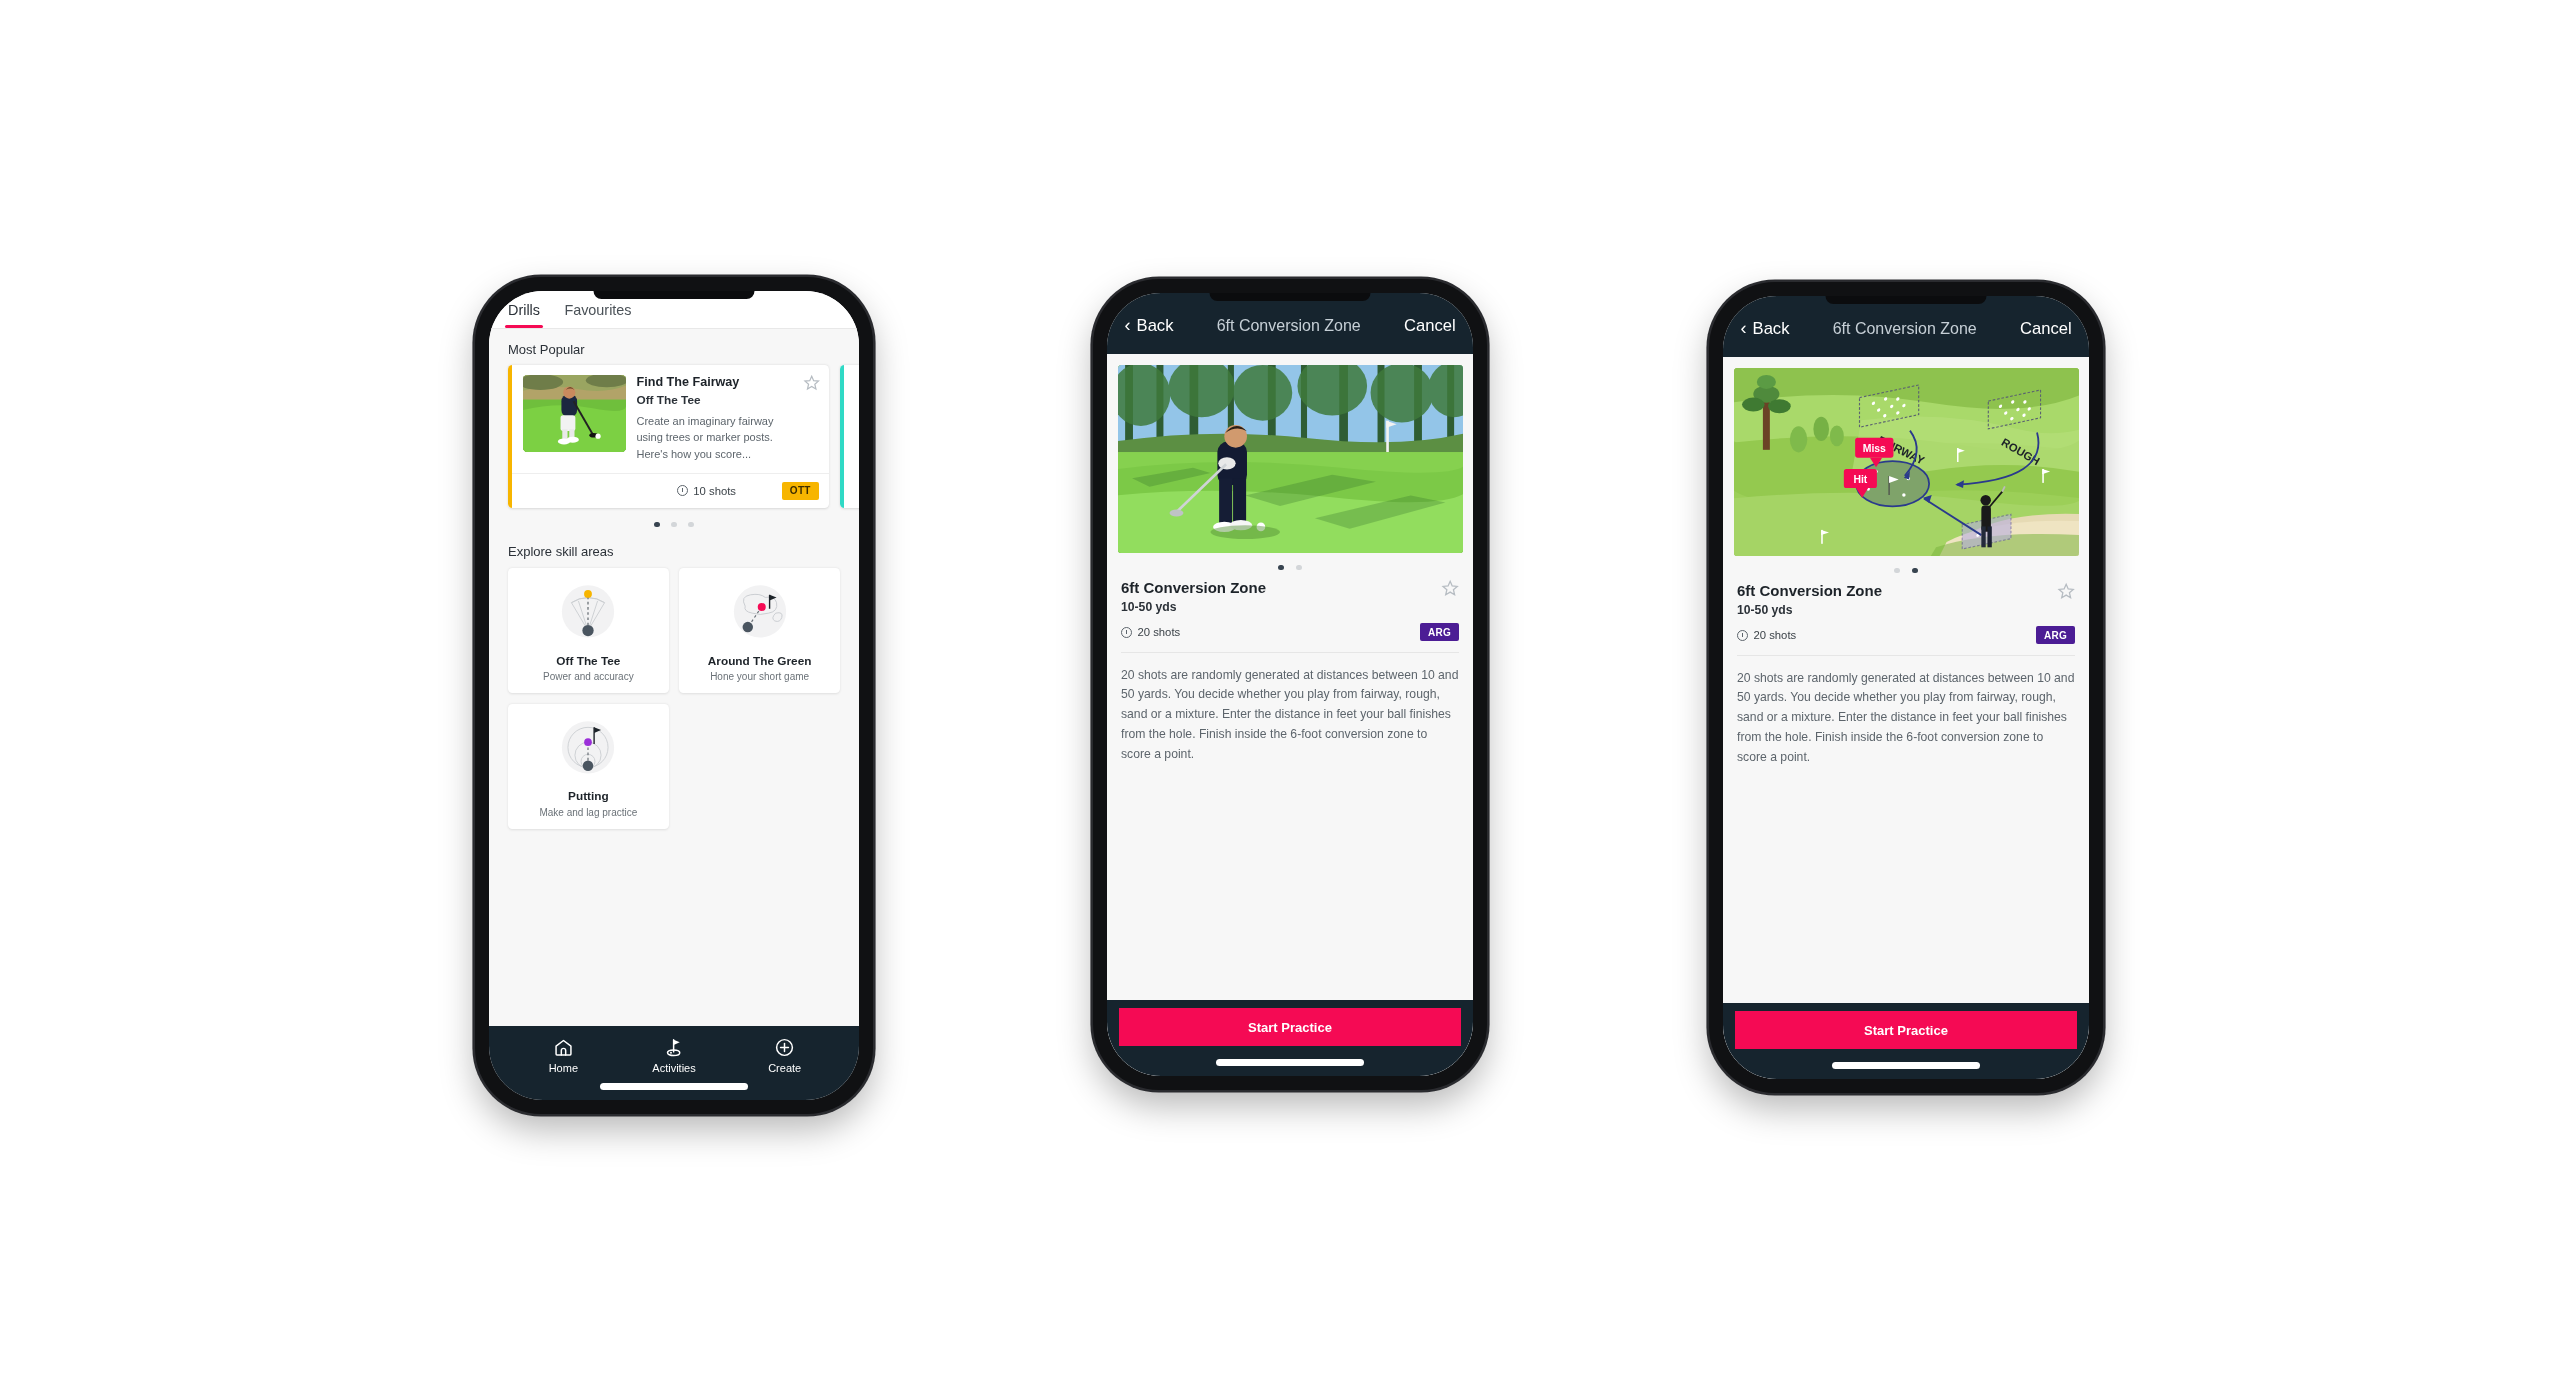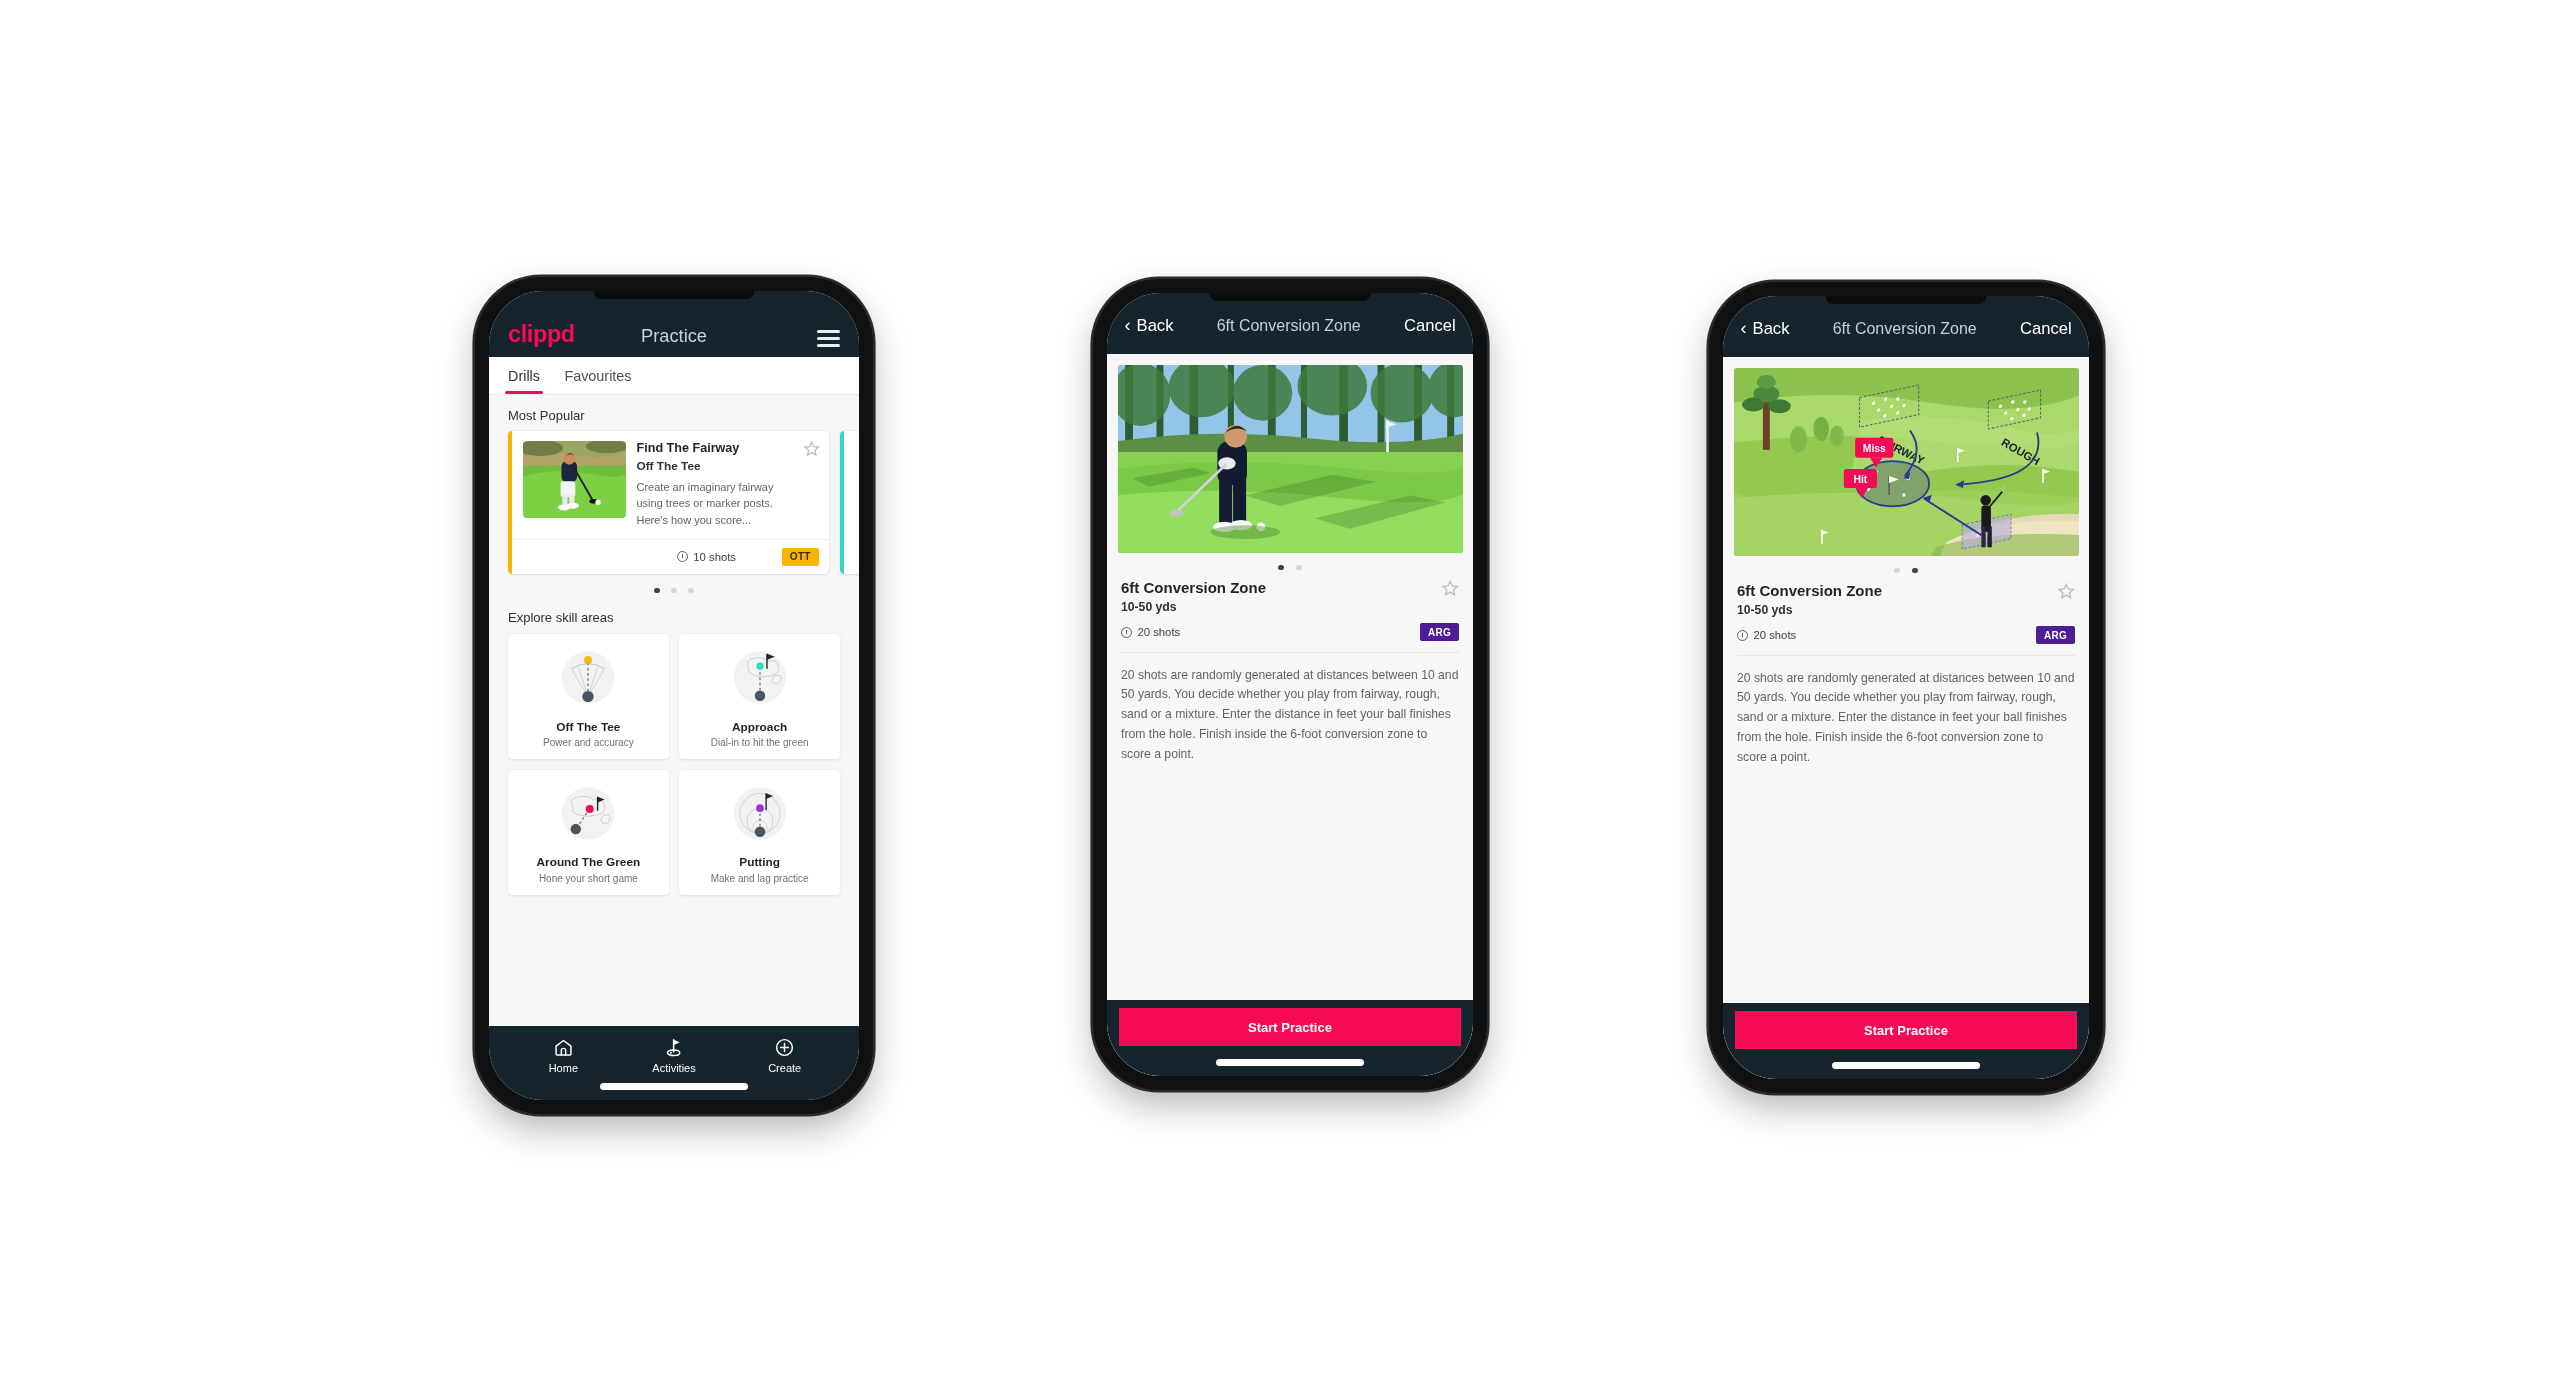--- a/index.html
+++ b/index.html
@@ -185,29 +185,20 @@
 </style>
 </head>
 <body>
 
 <div class="stage">
 
   <div class="phone p1">
     <div class="screen">
       <div class="notch"></div>
 
-      <div class="appbar">
-        <span class="brand">clippd</span>
-        <span class="appbar-title">Practice</span>
-        <span class="hamburger">
-            <i></i>
-            <i></i>
-            <i></i>
-          </span>
-      </div>
 
       <div class="tabs">
         <div class="tab active">Drills</div>
         <div class="tab">Favourites</div>
       </div>
 
       <div class="content">
         <div class="sec-title">Most Popular</div>
 
         <div class="carousel">
@@ -279,36 +270,20 @@
                 <path d="M20 26 A34 34 0 0 1 58 26" stroke="#c9ccd0" stroke-width="1" fill="none"></path>
                 <line x1="39" y1="58" x2="39" y2="17" stroke="#6b7278" stroke-width="1.5" stroke-dasharray="3,3"></line>
                 <circle cx="39" cy="58" r="6.5" fill="#4a5560"></circle>
                 <circle cx="39" cy="16" r="4.5" fill="#f7b500"></circle>
               </svg>
             </div>
             <div class="skill-name">Off The Tee</div>
             <div class="skill-sub">Power and accuracy</div>
           </div>
 
-          <div class="skill">
-            <div class="skill-ico">
-              <svg width="68" height="68" viewBox="0 0 78 78">
-                <circle cx="39" cy="36" r="30" fill="#f2f2f3"></circle>
-                <path d="M26 26 q-5 -10 6 -12 q10 -2 16 3 q10 -2 12 6 q2 9 -8 11 q-9 3 -18 0 q-9 -2 -8 -8 Z" fill="none" stroke="#c9ccd0" stroke-width="1.1"></path>
-                <path d="M56 34 q9 -2 7 5 q-2 6 -8 4 q-5 -3 1 -9 Z" fill="none" stroke="#c9ccd0" stroke-width="1.1"></path>
-                <line x1="39" y1="57" x2="39" y2="22" stroke="#6b7278" stroke-width="1.4" stroke-dasharray="3,3"></line>
-                <circle cx="39" cy="57" r="6" fill="#4a5560"></circle>
-                <circle cx="39" cy="23" r="4.2" fill="#2fd9c5"></circle>
-                <line x1="47" y1="26" x2="47" y2="9" stroke="#1d2329" stroke-width="1.6"></line>
-                <path d="M47 9 l9 3.4 l-9 3.4 Z" fill="#1d2329"></path>
-              </svg>
-            </div>
-            <div class="skill-name">Approach</div>
-            <div class="skill-sub">Dial-in to hit the green</div>
-          </div>
 
           <div class="skill">
             <div class="skill-ico">
               <svg width="68" height="68" viewBox="0 0 78 78">
                 <circle cx="39" cy="36" r="30" fill="#f2f2f3"></circle>
                 <path d="M22 30 q-6 -11 6 -13 q11 -2 17 3 q11 -2 13 6 q2 10 -9 12 q-10 3 -19 0 q-10 -2 -8 -8 Z" fill="none" stroke="#c9ccd0" stroke-width="1.1"></path>
                 <path d="M57 38 q9 -2 7 5 q-2 6 -8 4 q-5 -3 1 -9 Z" fill="none" stroke="#c9ccd0" stroke-width="1.1"></path>
                 <line x1="26" y1="53" x2="40" y2="32" stroke="#6b7278" stroke-width="1.4" stroke-dasharray="3,3"></line>
                 <circle cx="25" cy="54" r="6" fill="#4a5560"></circle>
                 <circle cx="41" cy="31" r="4.6" fill="#f50a54"></circle>

